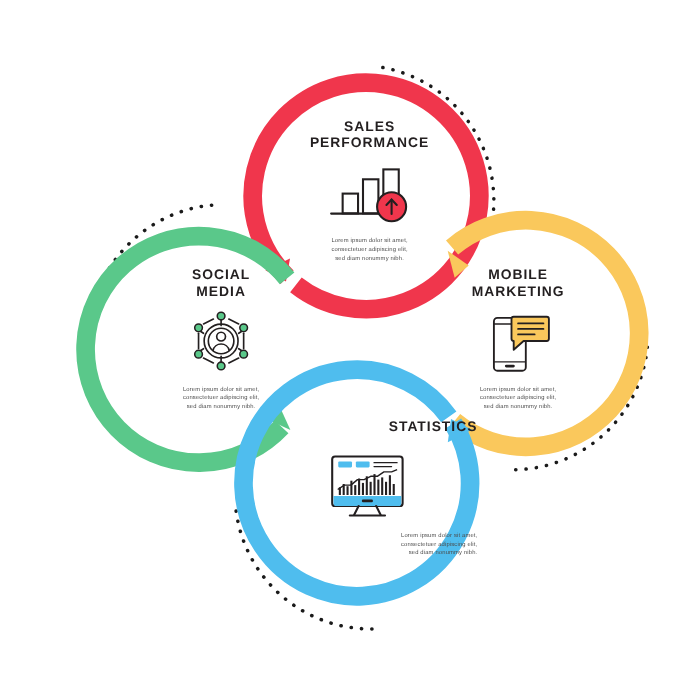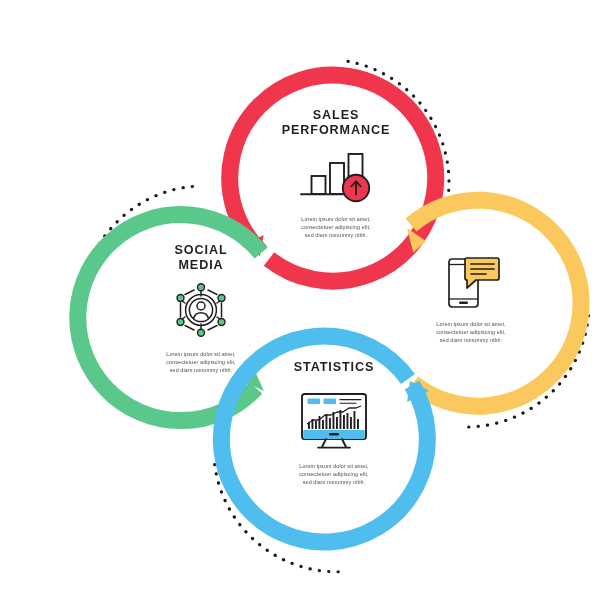--- a/index.html
+++ b/index.html
@@ -130,20 +130,22 @@
         </g>
       </svg>
     </div>
 
     <div class="node-body" style="margin-top:12px;">Lorem ipsum dolor sit amet,
 consectetuer adipiscing elit,
 sed diam nonummy nibh.</div>
   </div>
 
   <div class="node" style="left:342px;top:243px;width:200px;">
+    <div class="node-title">Mobile
+Marketing</div>
 
     <div class="icon-wrap" style="height:60px;margin-top:8px;">
       <svg width="62" height="60" viewBox="0 0 62 60">
 
         <rect x="9" y="8" width="29" height="48" rx="3.2" fill="#fff" stroke="#231f20" stroke-width="1.7"></rect>
         <line x1="9" y1="13.5" x2="38" y2="13.5" stroke="#231f20" stroke-width="1.3"></line>
         <line x1="9" y1="48" x2="38" y2="48" stroke="#231f20" stroke-width="1.3"></line>
         <rect x="19" y="50.5" width="9" height="2.6" rx="1.3" fill="#231f20"></rect>
 
         <path d="M 27 7 H 57 a 2 2 0 0 1 2 2 V 27 a 2 2 0 0 1 -2 2 H 36 l -9 8 v -8 h 0 a 2 2 0 0 1 -2 -2 V 9 a 2 2 0 0 1 2 -2 z" fill="#FAC85C" stroke="#231f20" stroke-width="1.7" stroke-linejoin="round"></path>
@@ -153,21 +155,21 @@
           <line x1="31" y1="23" x2="46" y2="23"></line>
         </g>
       </svg>
     </div>
 
     <div class="node-body" style="margin-top:10px;">Lorem ipsum dolor sit amet,
 consectetuer adipiscing elit,
 sed diam nonummy nibh.</div>
   </div>
 
-  <div class="node" style="left:205px;top:360px;width:200px;">
+  <div class="node" style="left:205px;top:381px;width:200px;text-align:right;">
     <div class="node-title">Statistics</div>
 
     <div class="icon-wrap" style="height:62px;margin-top:16px;">
       <svg width="72" height="62" viewBox="0 0 72 62">
 
         <rect x="4" y="3" width="64" height="45" rx="2.6" fill="#fff" stroke="#231f20" stroke-width="1.9"></rect>
 
         <path d="M 5.2 39 H 66.8 V 45.4 a 2.6 2.6 0 0 1 -2.6 2.6 H 7.8 a 2.6 2.6 0 0 1 -2.6 -2.6 z" fill="#4FBDEE"></path>
         <rect x="31" y="42" width="10" height="2.6" rx="1" fill="#231f20"></rect>
 

